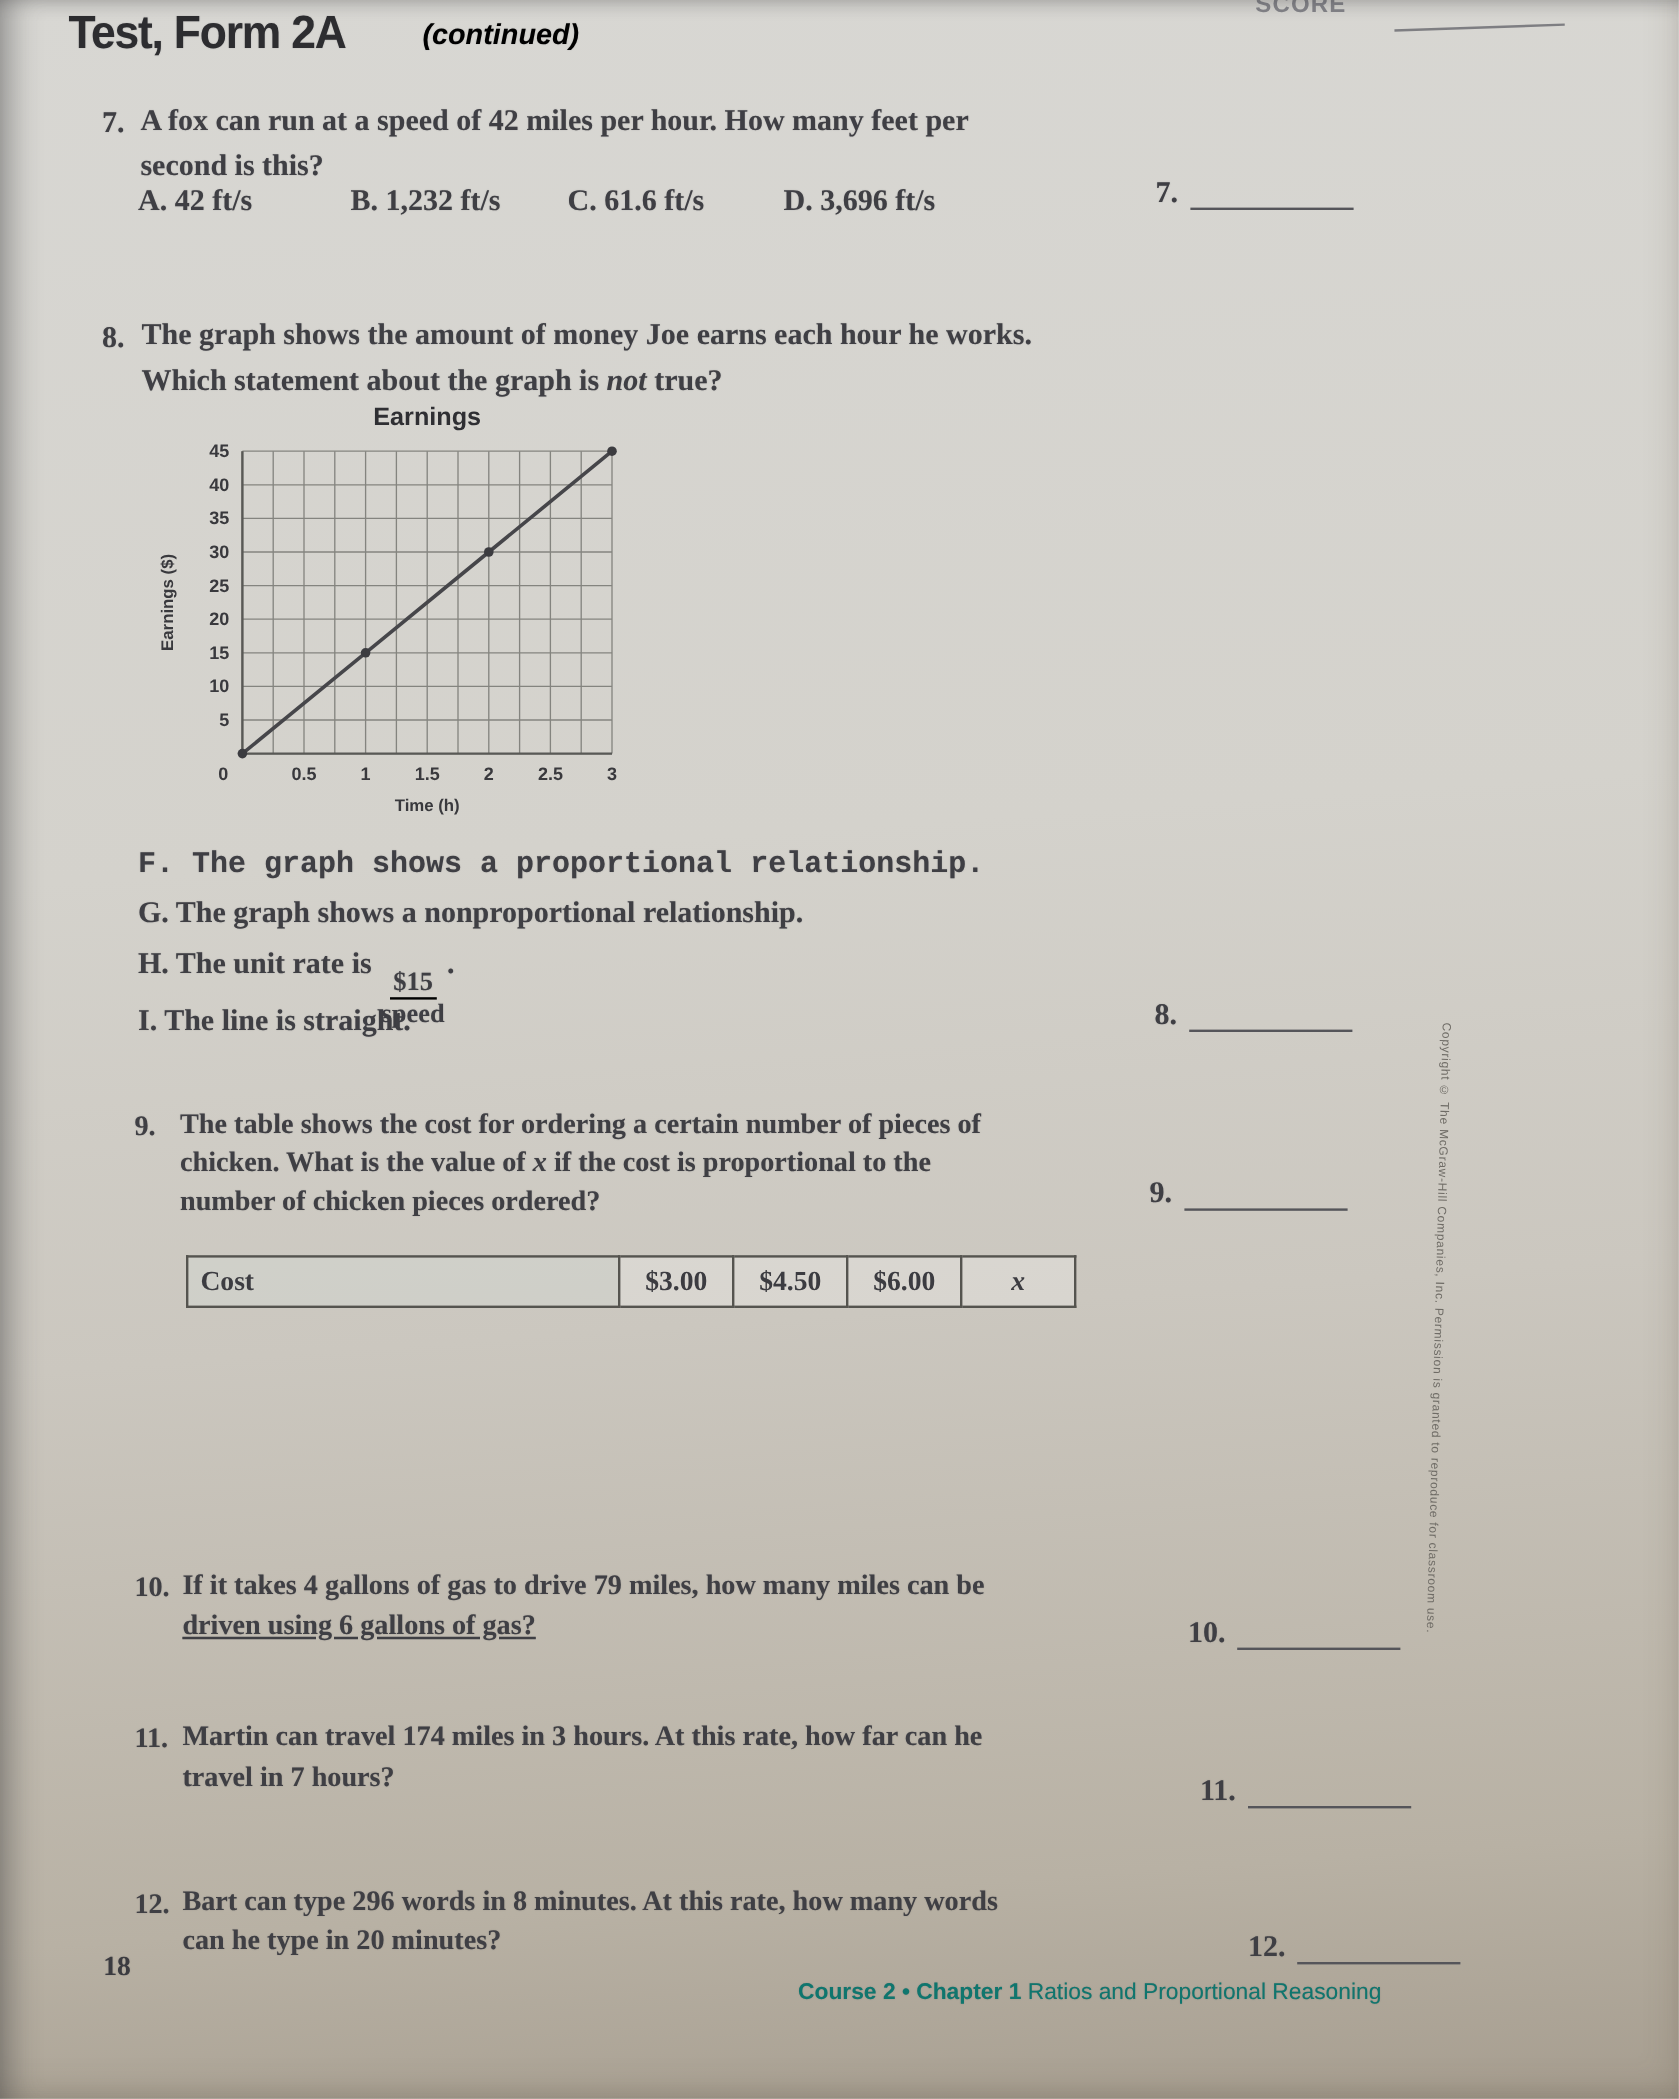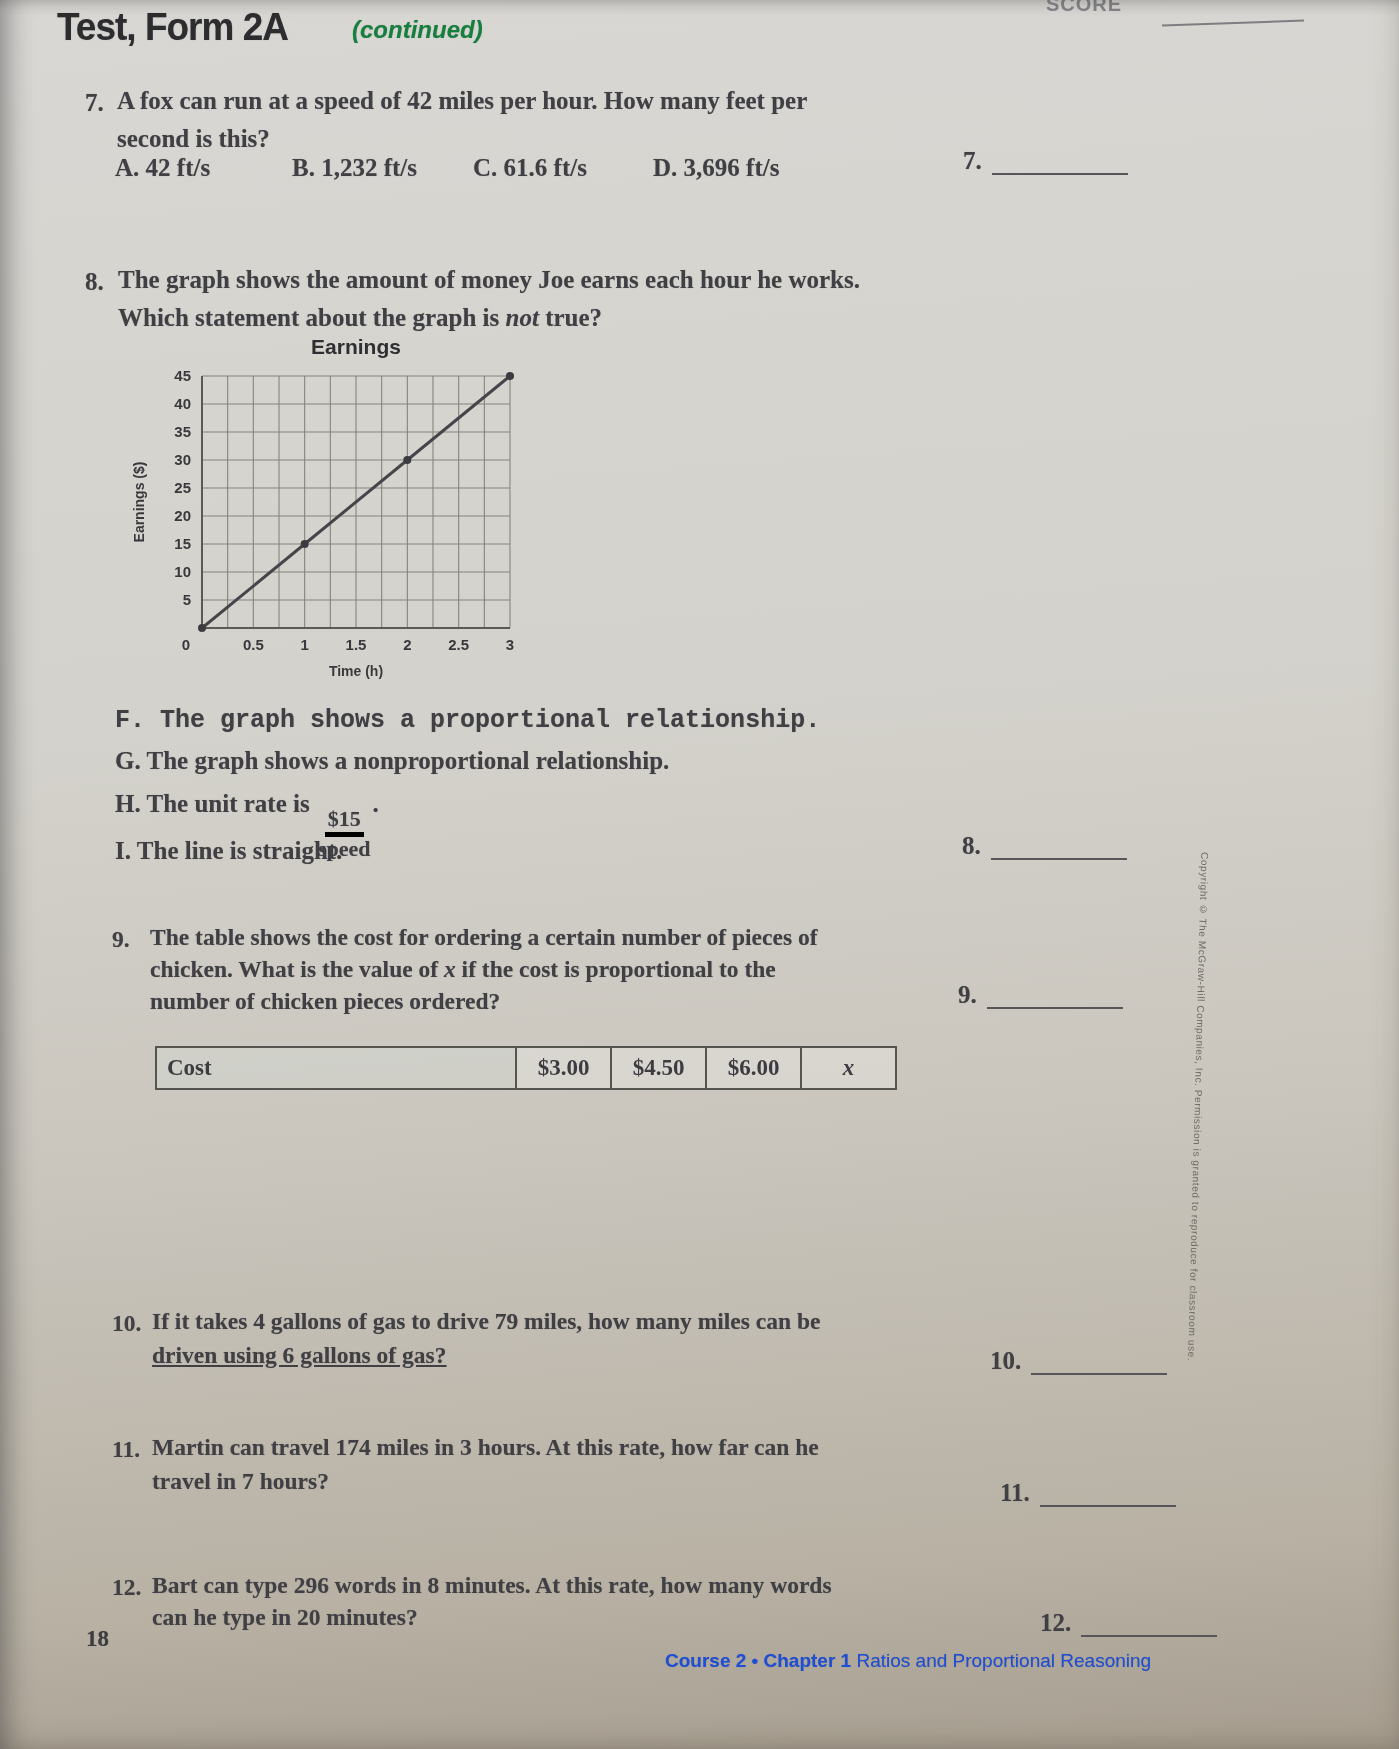--- a/index.html
+++ b/index.html
@@ -10,43 +10,43 @@
   }
   .vignette{position:absolute;inset:0;pointer-events:none;
     box-shadow:inset 22px 0 26px -14px rgba(55,55,58,.45),
                inset 0 12px 16px -12px rgba(55,55,58,.35),
                inset -14px -18px 30px -16px rgba(90,80,60,.28);}
   .abs{position:absolute;}
   .soft{text-shadow:0 0 1px rgba(60,60,65,.35);}
   .title{font-family:"Liberation Sans",sans-serif;font-weight:700;font-size:37px;
     letter-spacing:-1px;color:#2d2d30;transform:scaleY(1.05);}
   .subtitle{font-family:"Liberation Sans",sans-serif;font-weight:700;font-style:italic;
-    font-size:24px;color:#15803d;}
+    font-size:24px;color:#000000;}
   .score{font-family:"Liberation Sans",sans-serif;font-size:20px;font-weight:600;
     color:#85858a;letter-spacing:1px;}
   .score-line{width:142px;border-top:2px solid #7e7e82;transform:rotate(-2deg);}
   .qnum,.qtext{font-size:25px;font-weight:700;line-height:1.46;}
   .small .qnum,.small.qtext,.qtext.small{font-size:23.5px;}
   .choice-label{font-weight:700;}
   .ans{display:flex;align-items:flex-end;font-size:25px;font-weight:700;}
   .ans-line{display:inline-block;width:136px;height:27px;border-bottom:2px solid #55555a;margin-left:10px;}
   .frac{display:inline-flex;flex-direction:column;align-items:center;vertical-align:-14px;
     line-height:1.08;font-size:22px;font-weight:700;margin:0 2px;}
-  .frac .num{border-bottom:5px solid #000000;padding:0 3px 1px;}
+  .frac .num{border-bottom:2px solid #000000;padding:0 3px 1px;}
   svg text.tick{font:700 15px "Liberation Sans",sans-serif;fill:#39393d;}
   svg text.ctitle{font:700 21px "Liberation Sans",sans-serif;fill:#2f2f33;}
   svg text.clabel{font:700 14px "Liberation Sans",sans-serif;fill:#39393d;}
   table.cost{border-collapse:collapse;background:rgba(255,255,255,.26);
     font-size:23px;font-weight:700;color:#3c3c41;}
   table.cost td,table.cost th{border:2px solid #55544f;height:40px;padding:0 10px;}
   table.cost th{text-align:left;width:338px;background:rgba(186,192,182,.30);}
   table.cost td{text-align:center;width:73px;}
   .copyright{writing-mode:vertical-rl;font-family:"Liberation Sans",sans-serif;
     font-size:10px;letter-spacing:.6px;color:#6f6c66;transform:rotate(1.5deg);}
-  .footer{font-family:"Liberation Sans",sans-serif;font-size:19px;color:#1d4ed8;}
+  .footer{font-family:"Liberation Sans",sans-serif;font-size:19px;color:#0f766e;}
   .footer .fb{font-weight:700;}
   .pagenum{font-size:23px;font-weight:700;color:#3b3b40;font-family:Liberation Serif, serif;}
   i{font-style:italic;}
 </style>
 </head>
 <body>
 
 <div class="abs title soft" style="left:57px;top:6px;">Test, Form 2A</div>
 <div class="abs subtitle soft" style="left:352px;top:16px;">(continued)</div>
 <div class="abs score" style="left:1046px;top:-7px;">SCORE</div>

